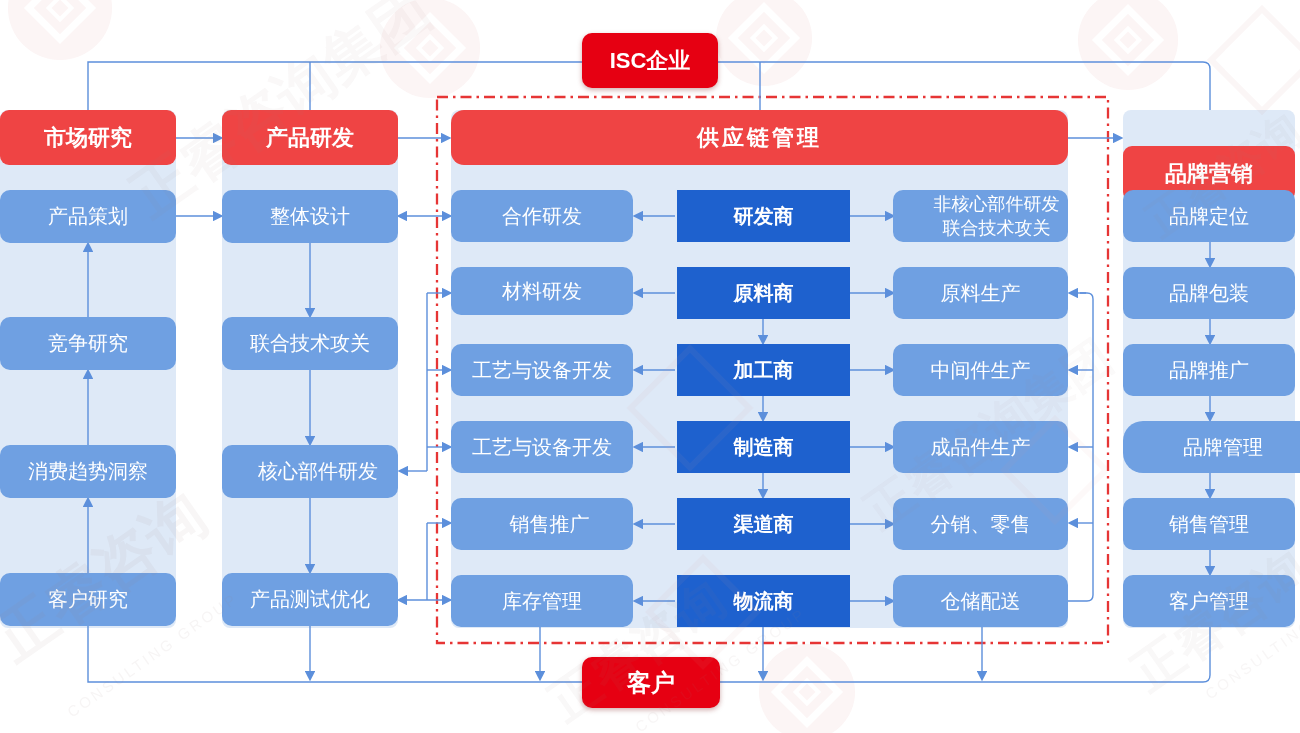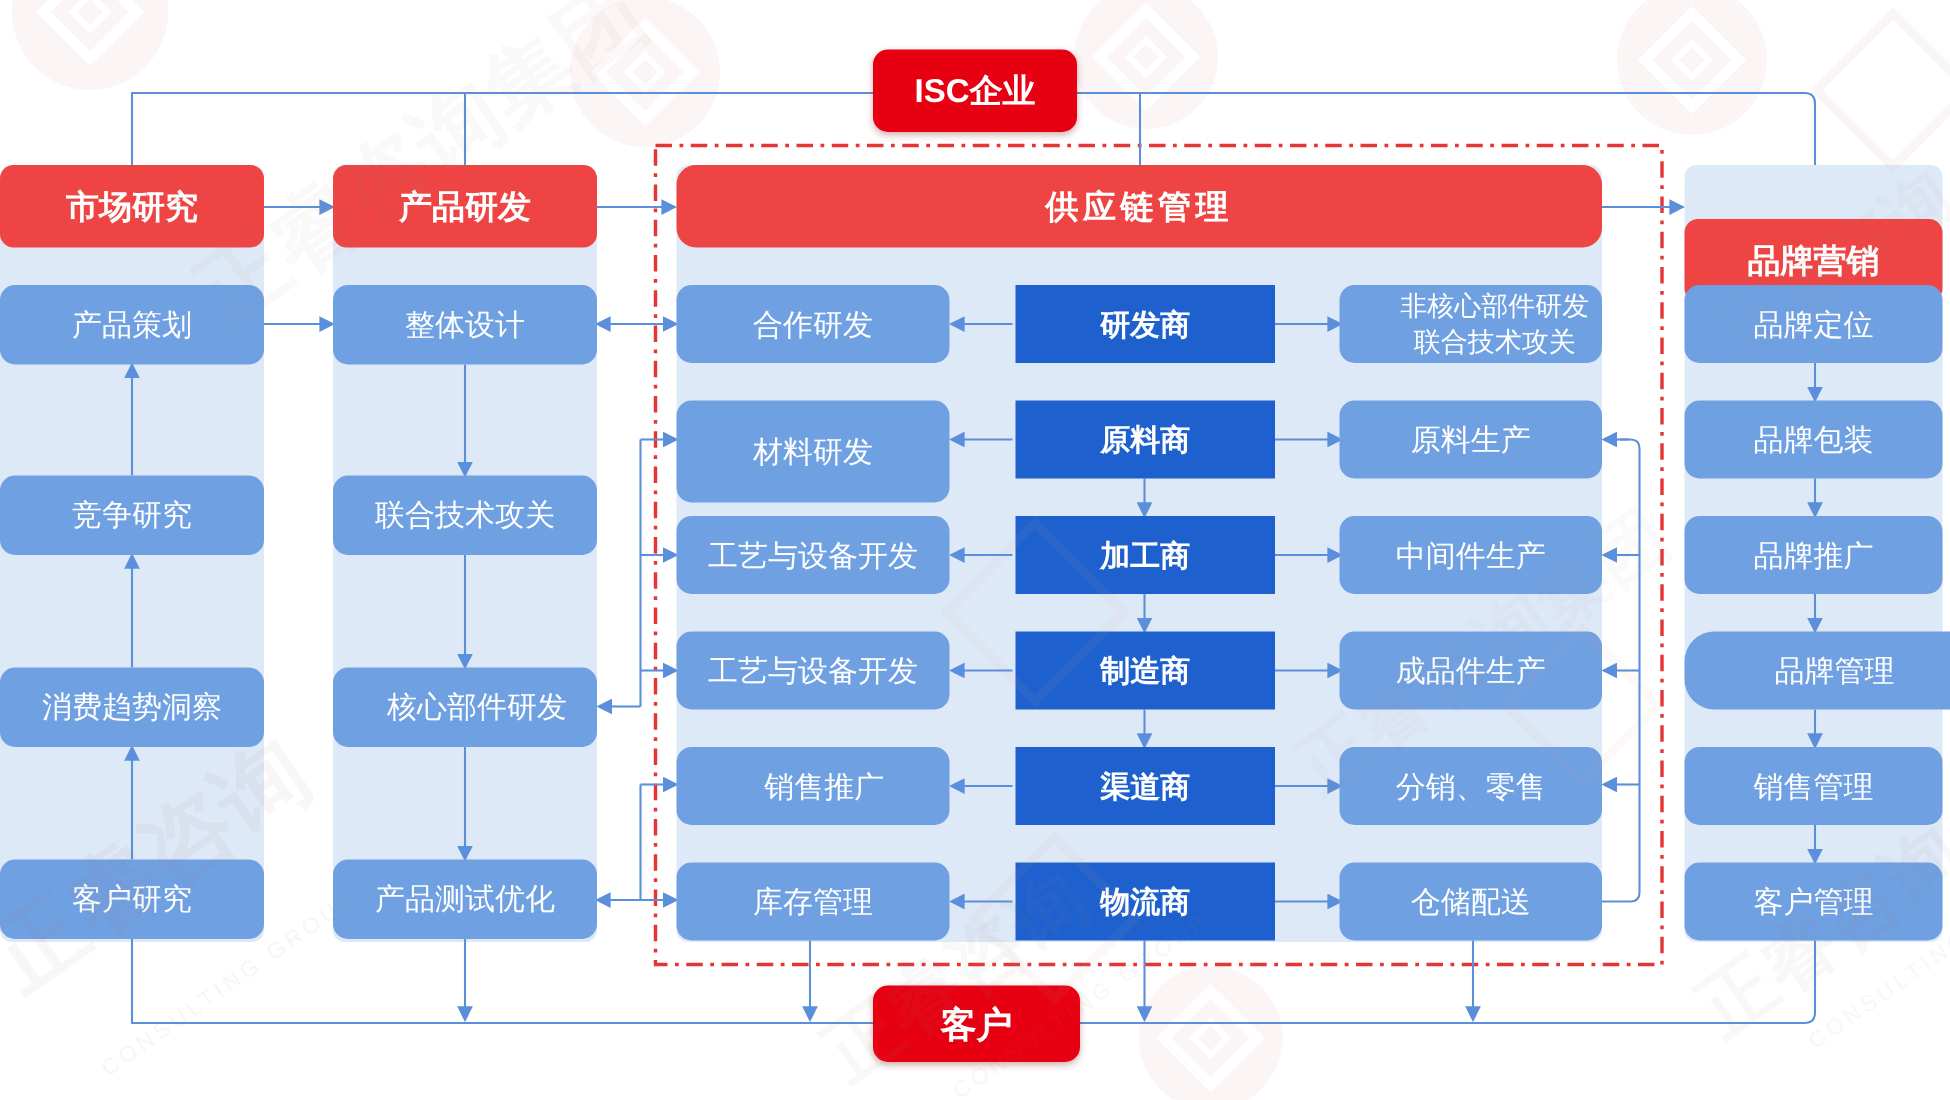--- a/index.html
+++ b/index.html
@@ -146,21 +146,21 @@
   <div class="box sub" style="left:0;top:317px;width:176px;height:53px;">竞争研究</div>
   <div class="box sub" style="left:0;top:445px;width:176px;height:53px;">消费趋势洞察</div>
   <div class="box sub" style="left:0;top:573px;width:176px;height:53px;">客户研究</div>
 
   <div class="box sub" style="left:222px;top:190px;width:176px;height:53px;">整体设计</div>
   <div class="box sub" style="left:222px;top:317px;width:176px;height:53px;">联合技术攻关</div>
   <div class="box sub" style="left:222px;top:445px;width:176px;height:53px;padding-left:16px;">核心部件研发</div>
   <div class="box sub" style="left:222px;top:573px;width:176px;height:53px;">产品测试优化</div>
 
   <div class="box sub" style="left:451px;top:190px;width:182px;height:52px;">合作研发</div>
-  <div class="box sub" style="left:451px;top:267px;width:182px;height:68px;">材料研发</div>
+  <div class="box sub" style="left:451px;top:267px;width:182px;height:48px;">材料研发</div>
   <div class="box sub" style="left:451px;top:344px;width:182px;height:52px;">工艺与设备开发</div>
   <div class="box sub" style="left:451px;top:421px;width:182px;height:52px;">工艺与设备开发</div>
   <div class="box sub" style="left:451px;top:498px;width:182px;height:52px;padding-left:15px;">销售推广</div>
   <div class="box sub" style="left:451px;top:575px;width:182px;height:52px;">库存管理</div>
 
   <div class="box mid" style="left:677px;top:190px;width:173px;height:52px;">研发商</div>
   <div class="box mid" style="left:677px;top:267px;width:173px;height:52px;">原料商</div>
   <div class="box mid" style="left:677px;top:344px;width:173px;height:52px;">加工商</div>
   <div class="box mid" style="left:677px;top:421px;width:173px;height:52px;">制造商</div>
   <div class="box mid" style="left:677px;top:498px;width:173px;height:52px;">渠道商</div>

